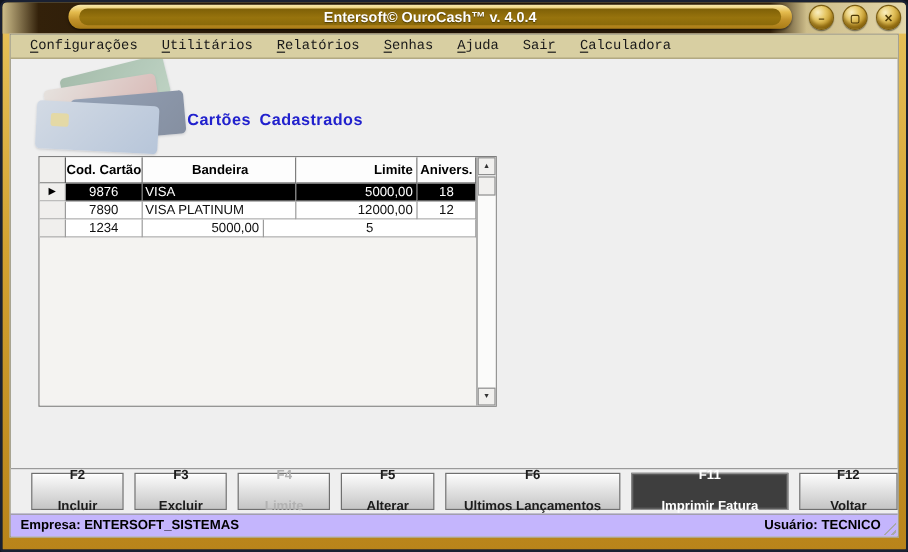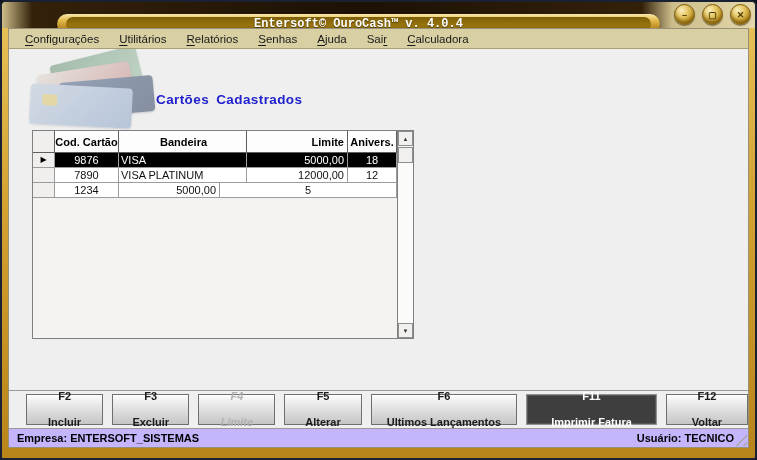--- a/index.html
+++ b/index.html
@@ -10,24 +10,23 @@
     border: 2px solid #1a2133; border-radius: 6px 6px 3px 3px; overflow: hidden;
     background: linear-gradient(180deg, #e8c35c 0%, #d3a231 45%, #b9841a 100%);
   }
 
   
   .titlebar {
     position: absolute; left: 0; top: 0; right: 0; height: 26px;
     background: linear-gradient(90deg, #cdbd8a 0%, #33210a 4%, #1d1106 48%, #33210a 85%, #cdbd8a 89%, #e3d7ab 100%);
   }
   .title-pill {
-    position: absolute; left: 55px; right: 95px; top: 12px; height: 20px; border-radius: 10px;
+    position: absolute; left: 55px; right: 95px; top: 2px; height: 20px; border-radius: 10px;
     background: linear-gradient(180deg, #f8e9ae 0%, #e5bc4e 30%, #c2922a 62%, #a97c16 100%);
     box-shadow: 0 1px 2px rgba(0,0,0,.55);
-    font-family: Liberation Mono, monospace;
   }
   .title-band {
     position: absolute; left: 9px; right: 9px; top: 3px; bottom: 3px; border-radius: 7px;
     background: linear-gradient(180deg, #7d5f07 0%, #97730d 55%, #8a6a0a 100%);
     display: flex; align-items: center; justify-content: center;
     color: #fff; font-weight: bold; font-size: 12px; text-shadow: 0 1px 1px rgba(0,0,0,.5);
     white-space: nowrap;
   }
   .win-controls { position: absolute; right: 4px; top: 2px; display: flex; gap: 7px; }
   .winbtn {
@@ -45,21 +44,21 @@
     background: #efefef; border: 1px solid #97917a;
     display: flex; flex-direction: column;
   }
 
   .menubar {
     height: 20px; flex: 0 0 20px; background: #d8cfa2;
     border-bottom: 1px solid #a89f77;
     display: flex; align-items: center; padding-left: 6px;
     font-size: 11.5px; color: #191919;
   }
-  .menu-item { padding: 1px 10px; white-space: nowrap; cursor: default; }
+  .menu-item { padding: 1px 10px; white-space: nowrap; cursor: default; font-family: Liberation Mono, monospace; }
   .menu-item u { text-underline-offset: 2px; }
 
   .content { flex: 1 1 auto; position: relative; overflow: hidden; }
 
   
   .cards { position: absolute; left: 15px; top: 6px; width: 145px; height: 76px; opacity: .5; }
   .card { position: absolute; border-radius: 4px; box-shadow: 0 1px 2px rgba(40,50,70,.35); }
   .card-green  { left: 28px; top: 0;  width: 88px;  height: 34px; transform: rotate(-14deg); background: linear-gradient(135deg,#5d8a69,#8db697); }
   .card-red    { left: 14px; top: 13px; width: 94px; height: 34px; transform: rotate(-9deg);  background: linear-gradient(135deg,#ddd5cd,#c07e78); }
   .card-navy   { left: 36px; top: 24px; width: 94px; height: 36px; transform: rotate(-5deg);  background: linear-gradient(135deg,#3a557e,#1d3154); }
@@ -117,21 +116,21 @@
   .fbtn {
     height: 31px; display: flex; flex-direction: column; align-items: center; justify-content: center;
     font-size: 11px; font-weight: bold; color: #1c1c1c; line-height: 13px;
     background: linear-gradient(180deg, #fcfcfc 0%, #e3e3e3 45%, #c5c5c5 100%);
     border: 1px solid #6f6f6f; box-shadow: inset 0 1px 0 #ffffff; cursor: default; gap: 13px;
   }
   .w-s   { width: 79px; }
   .w-f6  { width: 150px; }
   .w-f11 { width: 134px; }
   .w-f12 { width: 84px; }
-  .fbtn.disabled { color: #b2b2b2; font-style: italic; }
+  .fbtn.disabled { color: #b2b2b2; }
   .fbtn.dark {
     background: #3e3e3e; color: #fff; border: 1px solid #8f8f8f;
     box-shadow: inset 0 0 0 1px #565656;
   }
 
   
   .statusbar {
     flex: 0 0 19px; border-top: 1px solid #9a9a9a; background: #c4b5fd;
     display: flex; align-items: center; justify-content: space-between;
     padding: 0 14px 0 8px; font-size: 11px; font-weight: bold; color: #000; position: relative;

